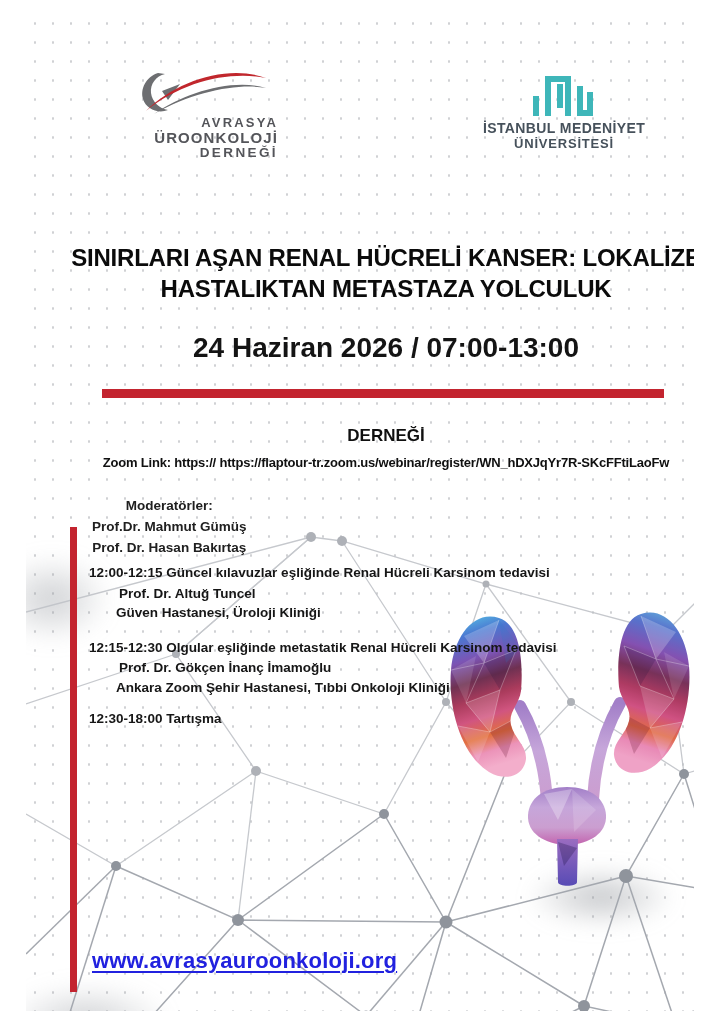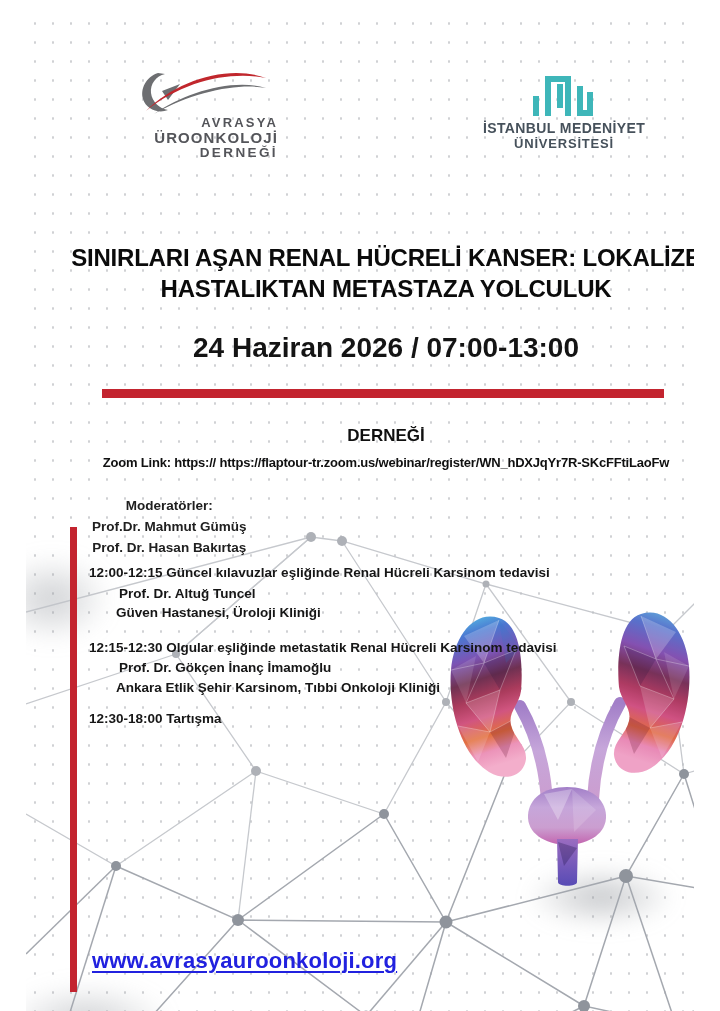--- a/index.html
+++ b/index.html
@@ -179,21 +179,21 @@
     <span>Güncel kılavuzlar eşliğinde Renal Hücreli Karsinom tedavisi</span>
   </div>
   <div class="abs ptext ps1 txt">Prof. Dr. Altuğ Tuncel</div>
   <div class="abs ptext pa1 txt">Güven Hastanesi, Üroloji Kliniği</div>
 
   <div class="abs ptext pl2 txt">
     <span>12:15-12:30</span>
     <span>Olgular eşliğinde metastatik Renal Hücreli Karsinom tedavisi</span>
   </div>
   <div class="abs ptext ps2 txt">Prof. Dr. Gökçen İnanç İmamoğlu</div>
-  <div class="abs ptext pa2 txt">Ankara Etlik Şehir Karsinom, Tıbbi Onkoloji Kliniği</div>
+  <div class="abs ptext pa2 txt">Ankara Zoom Şehir Hastanesi, Tıbbi Onkoloji Kliniği</div>
 
   <div class="abs ptext pl3 txt">
     <span>12:30-18:00</span>
     <span>Tartışma</span>
   </div>
 
   <svg class="abs kidney" width="252" height="282" viewBox="0 0 252 282" aria-hidden="true">
     <defs>
       <linearGradient id="kg" x1="0" y1="0" x2="0.15" y2="1">
         <stop offset="0" stop-color="#58cbe8"></stop>

